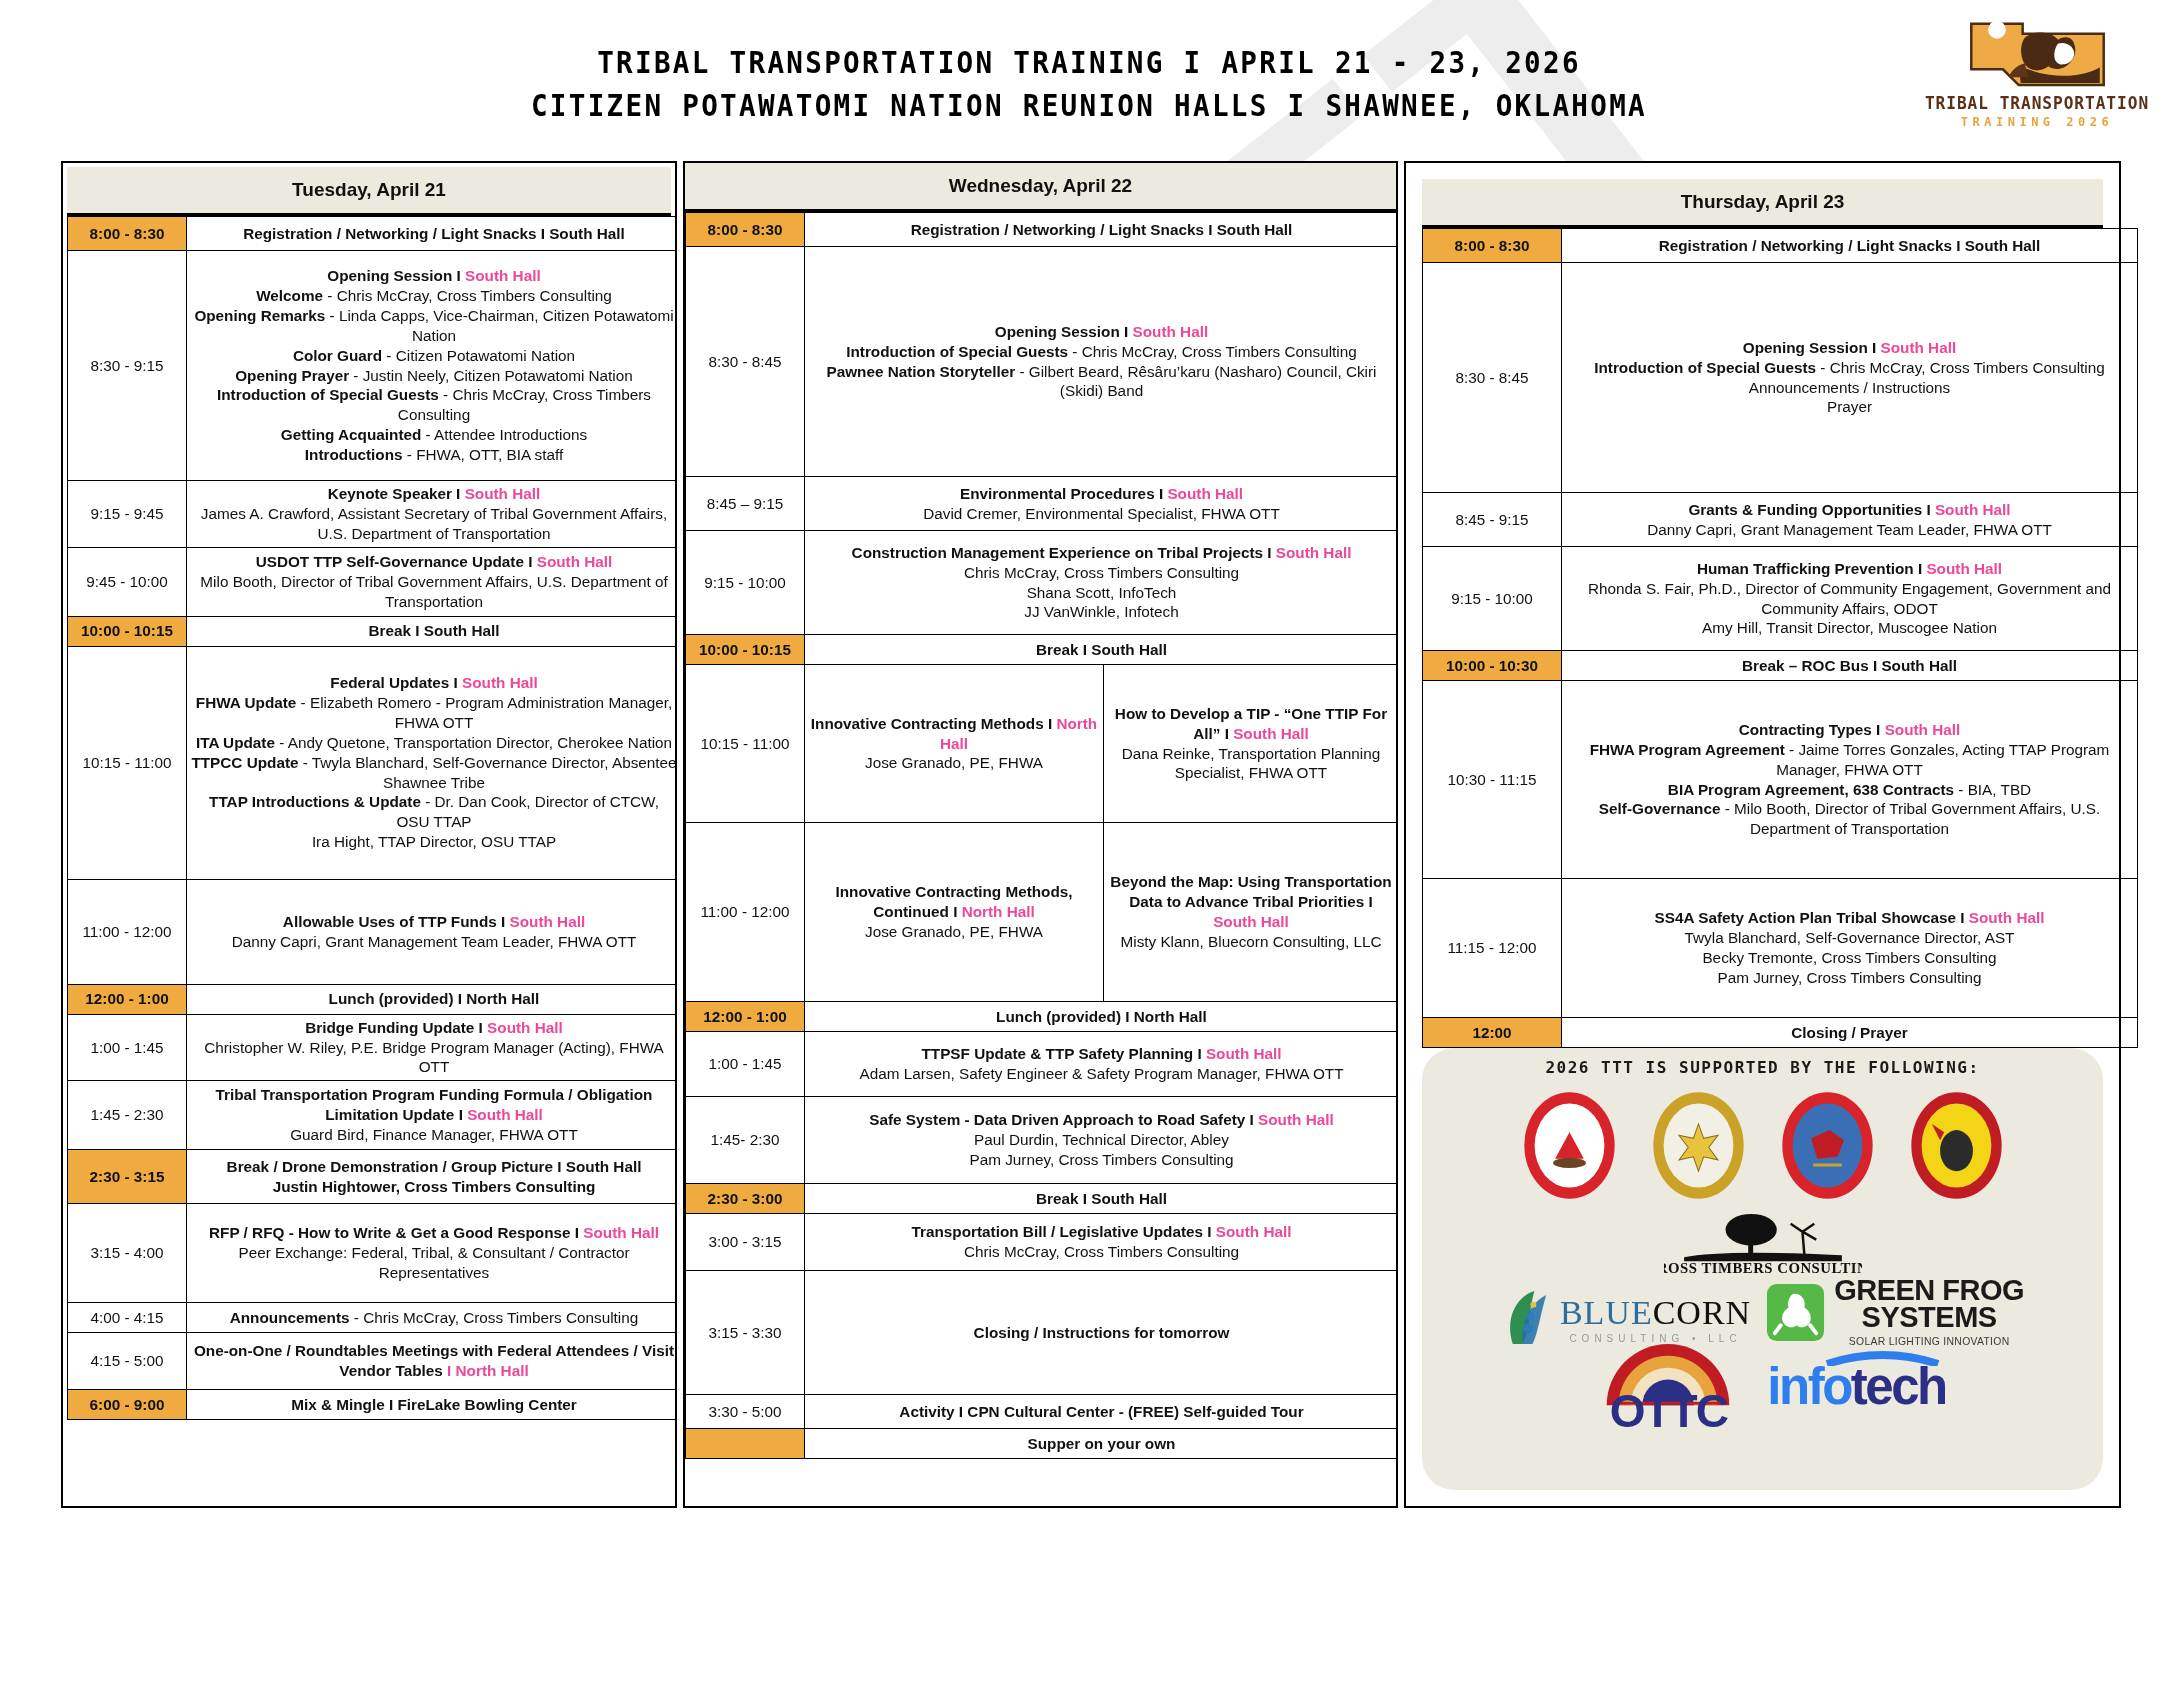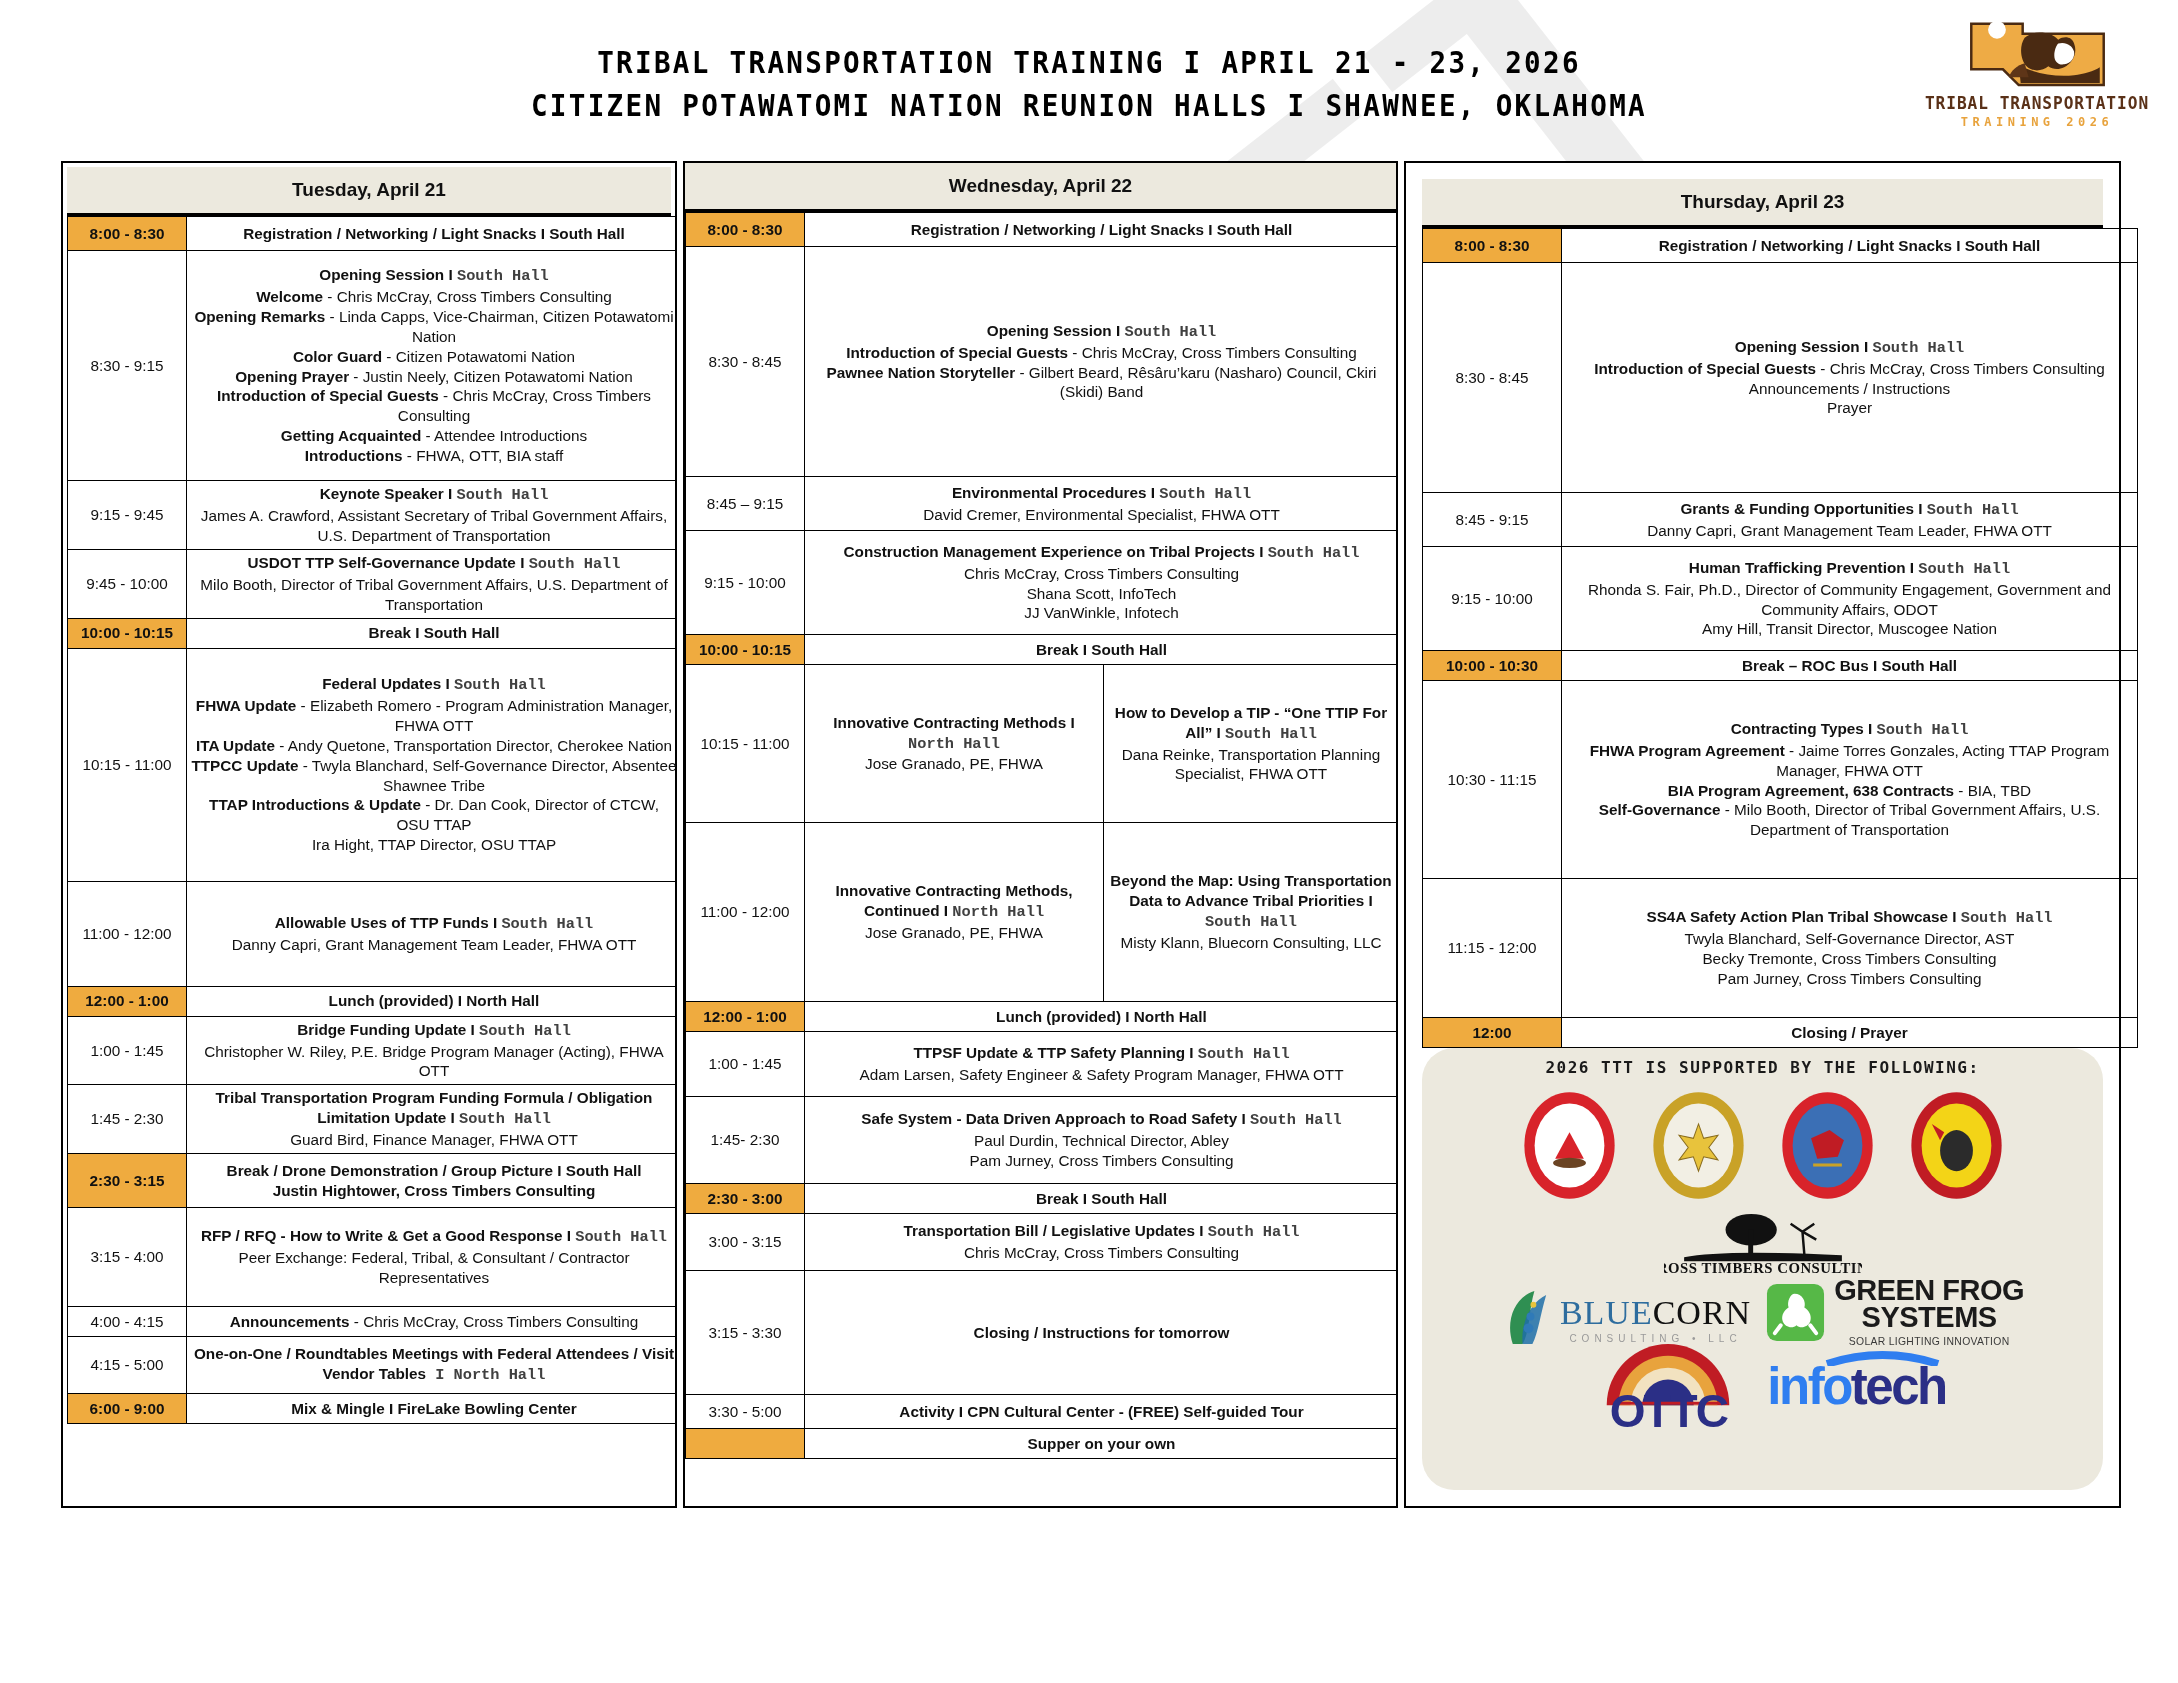--- a/index.html
+++ b/index.html
@@ -94,21 +94,21 @@
   .sep{border:none;background:#ffffff;width:8px;}
   .band{
     background:#efab3f;
     font-weight:bold;
     text-align:center;
     font-size:17px;
   }
   .band.time{background:#efab3f;font-weight:bold;}
   .sess{text-align:center;}
   .sess b{font-weight:bold;}
-  .hall{color:#404040;font-weight:bold;font-family:Liberation Mono, monospace;}
+  .hall{color:#ec4899;font-weight:bold;}
 
   
   .sponsors{
     background:#ece9de;
     text-align:center;
     vertical-align:top;
     padding:10px 6px 6px 6px;
   }
   .sponsor-title{
     font-family:"DejaVu Sans Mono", monospace;

